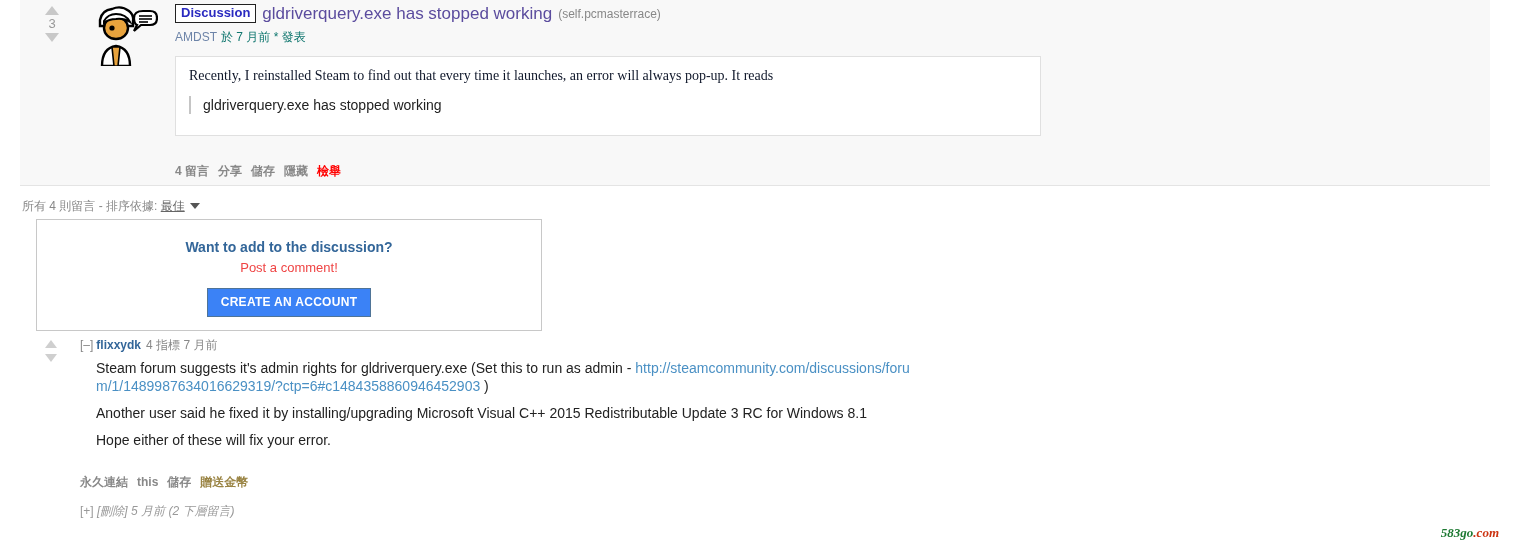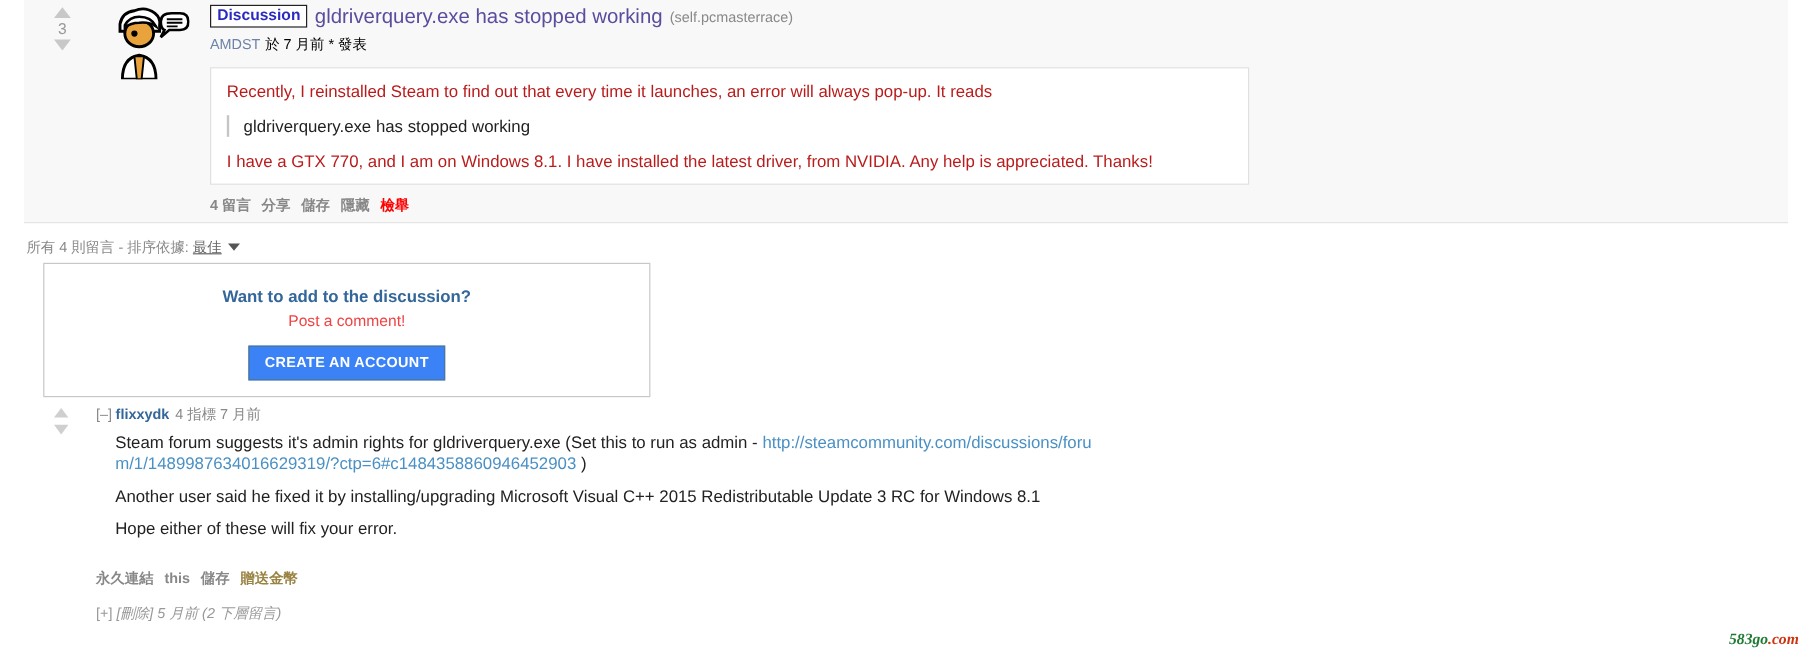--- a/index.html
+++ b/index.html
@@ -119,38 +119,39 @@
     margin-top: 6px;
     font-size: 12px;
     color: #888888;
     line-height: 15px;
   }
   .tagline .author {
     color: #6d84a8;
     text-decoration: none;
     margin-top: 40px;
   }
-  .tagline .meta { color: #000000; margin-left: 4px; }
+  .tagline .meta { color: #0f766e; margin-left: 4px; }
 
   
   .post-body {
     position: absolute;
     left: 155px;
     top: 56px;
     width: 866px;
     border: 1px solid #e0e0e0;
     background: #ffffff;
     padding: 10px 14px 10px 13px;
     box-sizing: border-box;
   }
   .post-body p {
     margin: 0 0 11px 0;
     font-size: 14px;
     line-height: 18px;
-    color: #b91c1c;
+    color: #0f172a;
+    font-family: Liberation Serif, serif;
   }
   .post-body p:last-child { margin-bottom: 0; }
   .post-body blockquote {
     margin: 0 0 11px 0;
     padding-left: 12px;
     border-left: 2px solid #c5c5c5;
     font-size: 14px;
     line-height: 18px;
     color: #222222;
   }
@@ -370,21 +371,20 @@
   <div class="post-head">
     <span class="flair">Discussion</span><a class="post-title" href="#">gldriverquery.exe has stopped working</a><span class="domain">(self.pcmasterrace)</span>
     <div class="tagline">
       <a class="author" href="#">AMDST</a><span class="meta">於 7 月前 * 發表</span>
     </div>
   </div>
 
   <div class="post-body">
     <p>Recently, I reinstalled Steam to find out that every time it launches, an error will always pop-up. It reads</p>
     <blockquote>gldriverquery.exe has stopped working</blockquote>
-    <p>I have a GTX 770, and I am on Windows 8.1. I have installed the latest driver, from NVIDIA. Any help is appreciated. Thanks!</p>
   </div>
 
   <div class="post-links">
     <a href="#">4 留言</a><a href="#">分享</a><a href="#">儲存</a><a href="#">隱藏</a><a class="report" href="#">檢舉</a>
   </div>
 </div>
 
 <div id="sortbar">
   <span>所有 4 則留言</span>
   <span>-</span>

